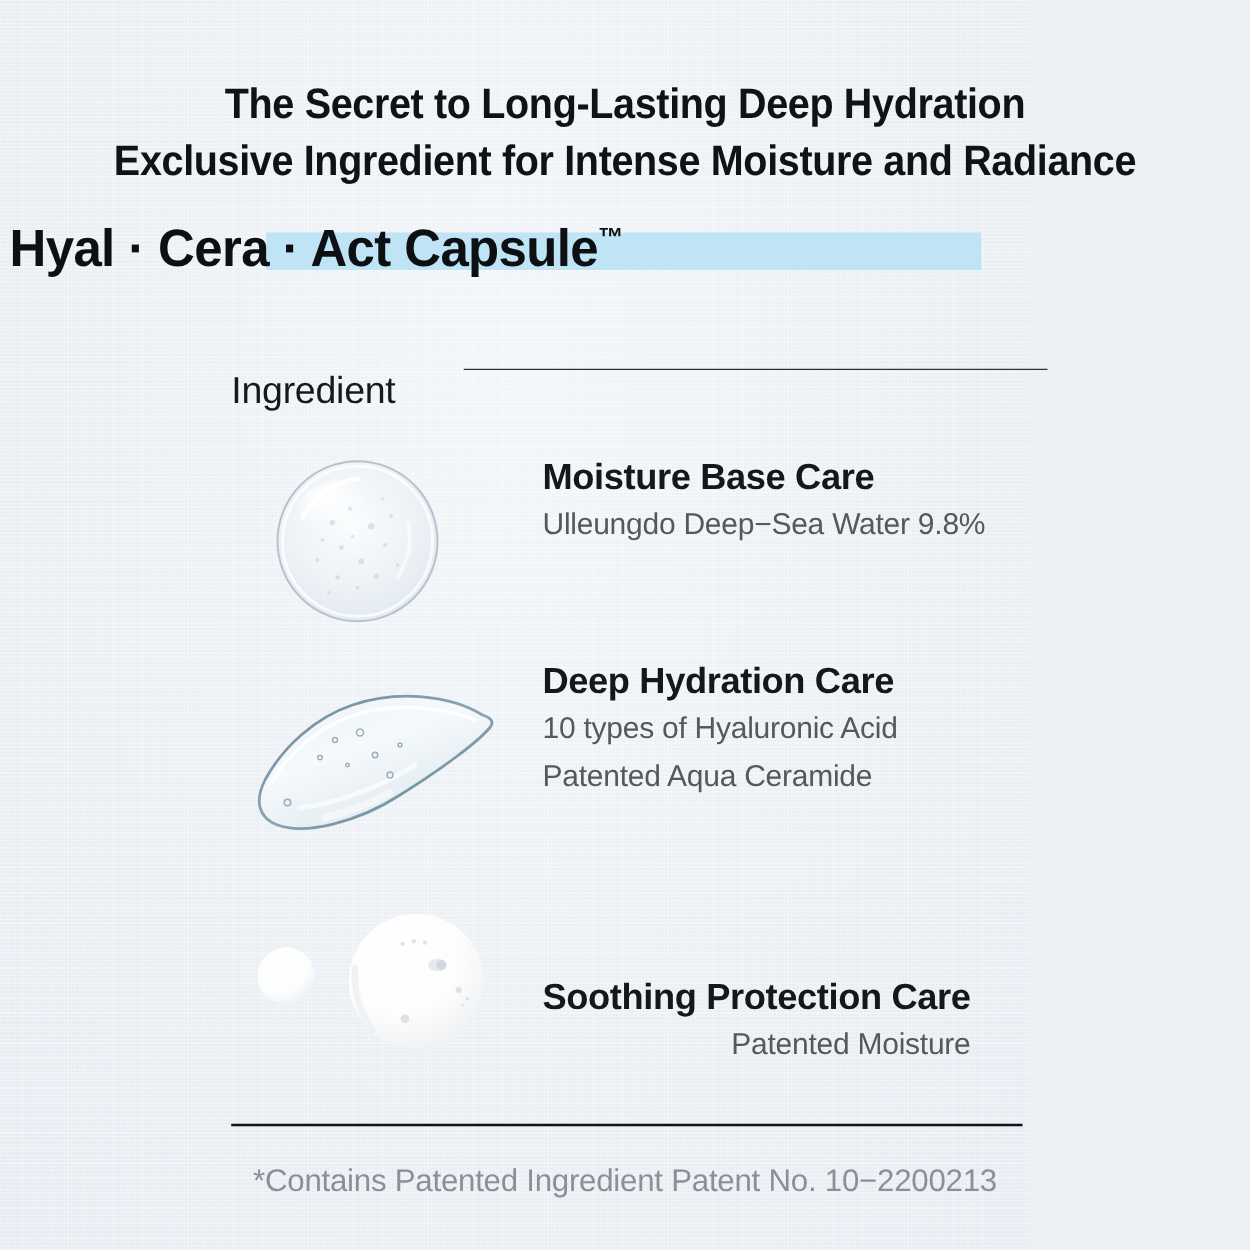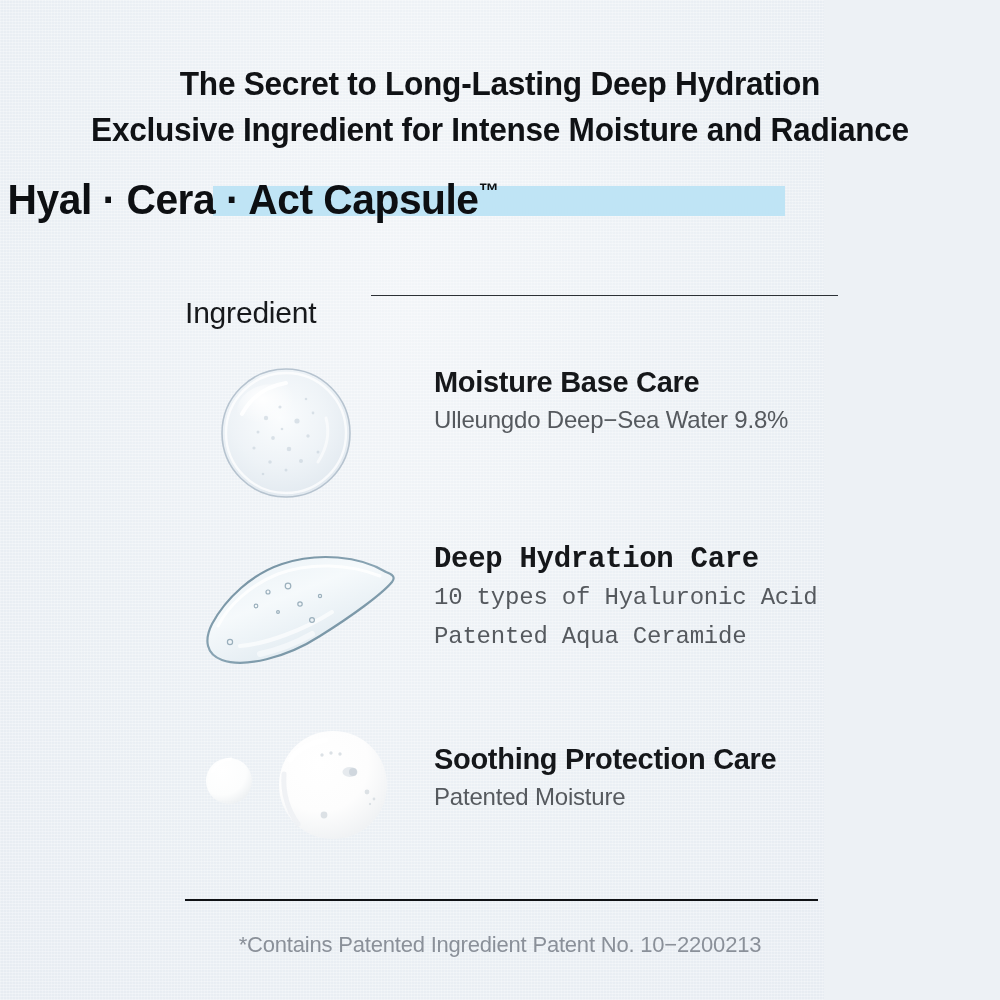--- a/index.html
+++ b/index.html
@@ -127,22 +127,22 @@
     white-space: nowrap;
   }
   .item-sub {
     color: #55595e;
     font-size: 24px;
     line-height: 39px;
     letter-spacing: -0.2px;
     white-space: nowrap;
   }
   .item-1 { top: 364px; }
-  .item-2 { top: 542px; font-family: Liberation Mono, monospace; }
-  .item-3 { top: 741px; }
+  .item-2 { top: 527px; }
+  .item-3 { top: 780px; text-align: right; }
 
   
   .swatch {
     position: absolute;
   }
 
   
   .swatch-gel-round {
     left: 218px;
     top: 366px;
@@ -175,21 +175,21 @@
     height: 2px;
     background: #101215;
   }
   .footer-note {
     position: absolute;
     left: 0;
     top: 928px;
     width: 1000px;
     text-align: center;
     color: #8a9099;
-    font-size: 22px;
+    font-size: 25px;
     line-height: 34px;
     letter-spacing: -0.2px;
     white-space: nowrap;
   }
 </style>
 </head>
 <body>
 
 <div class="page">
 

